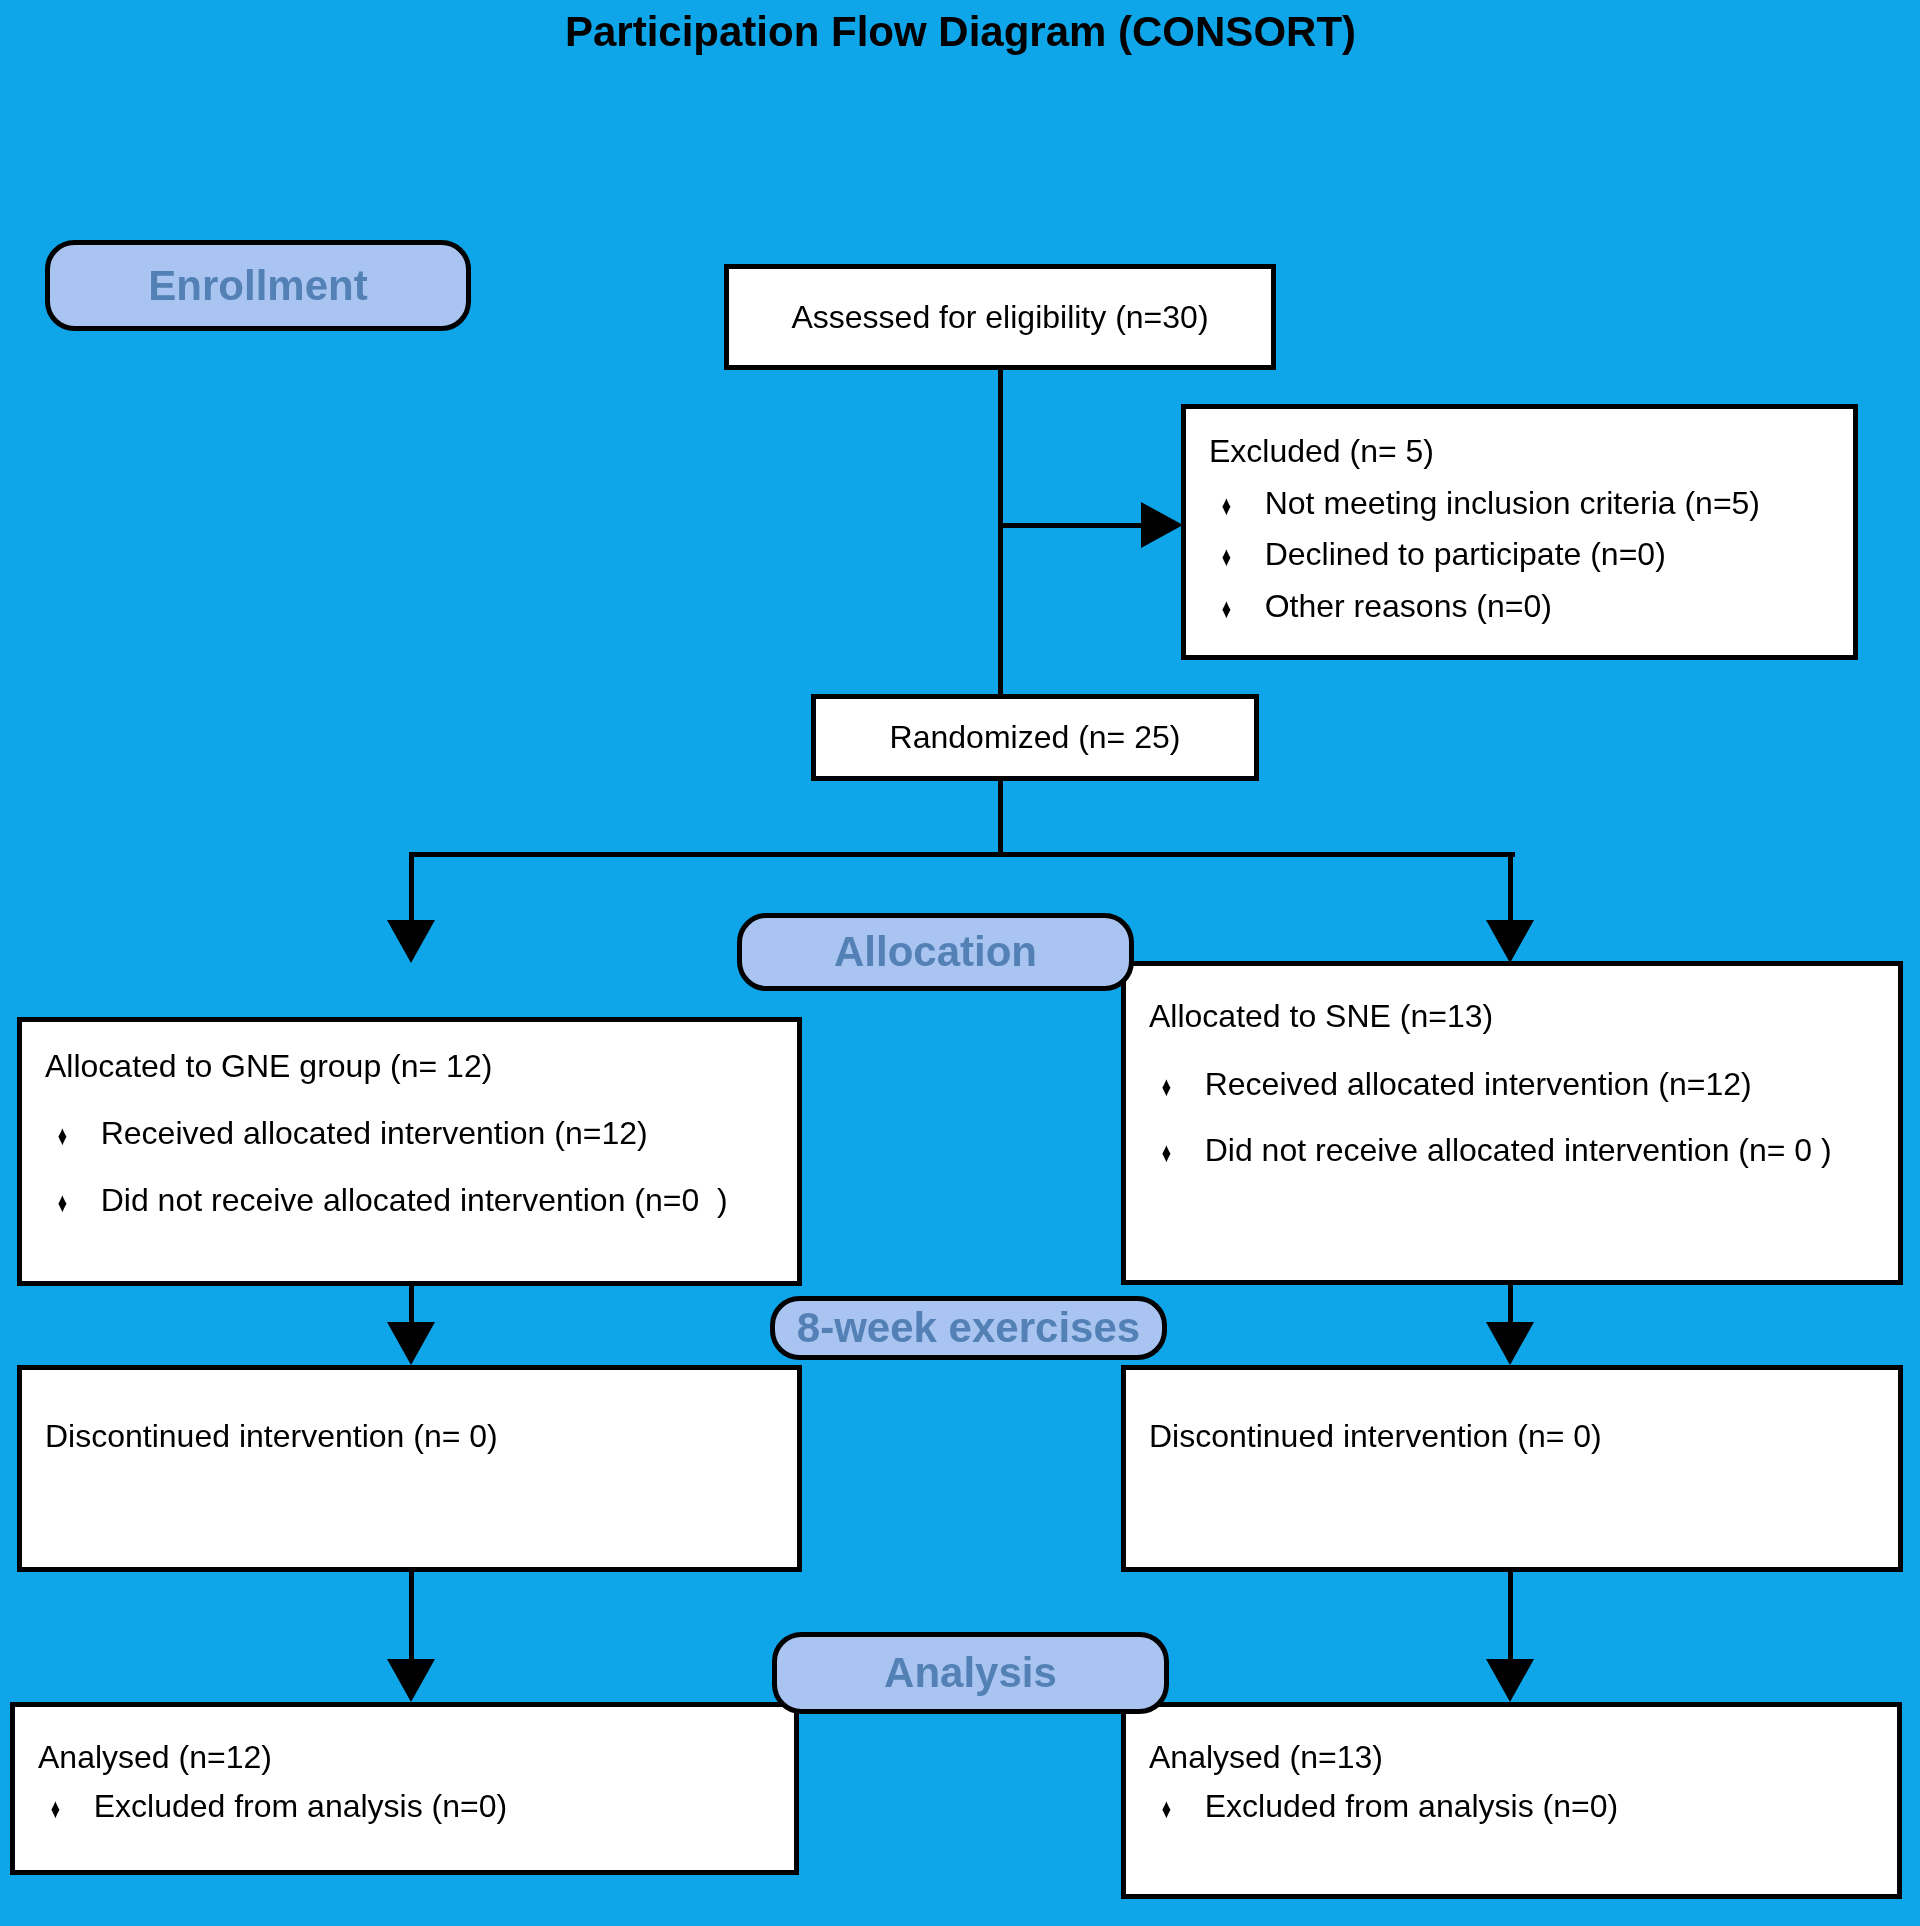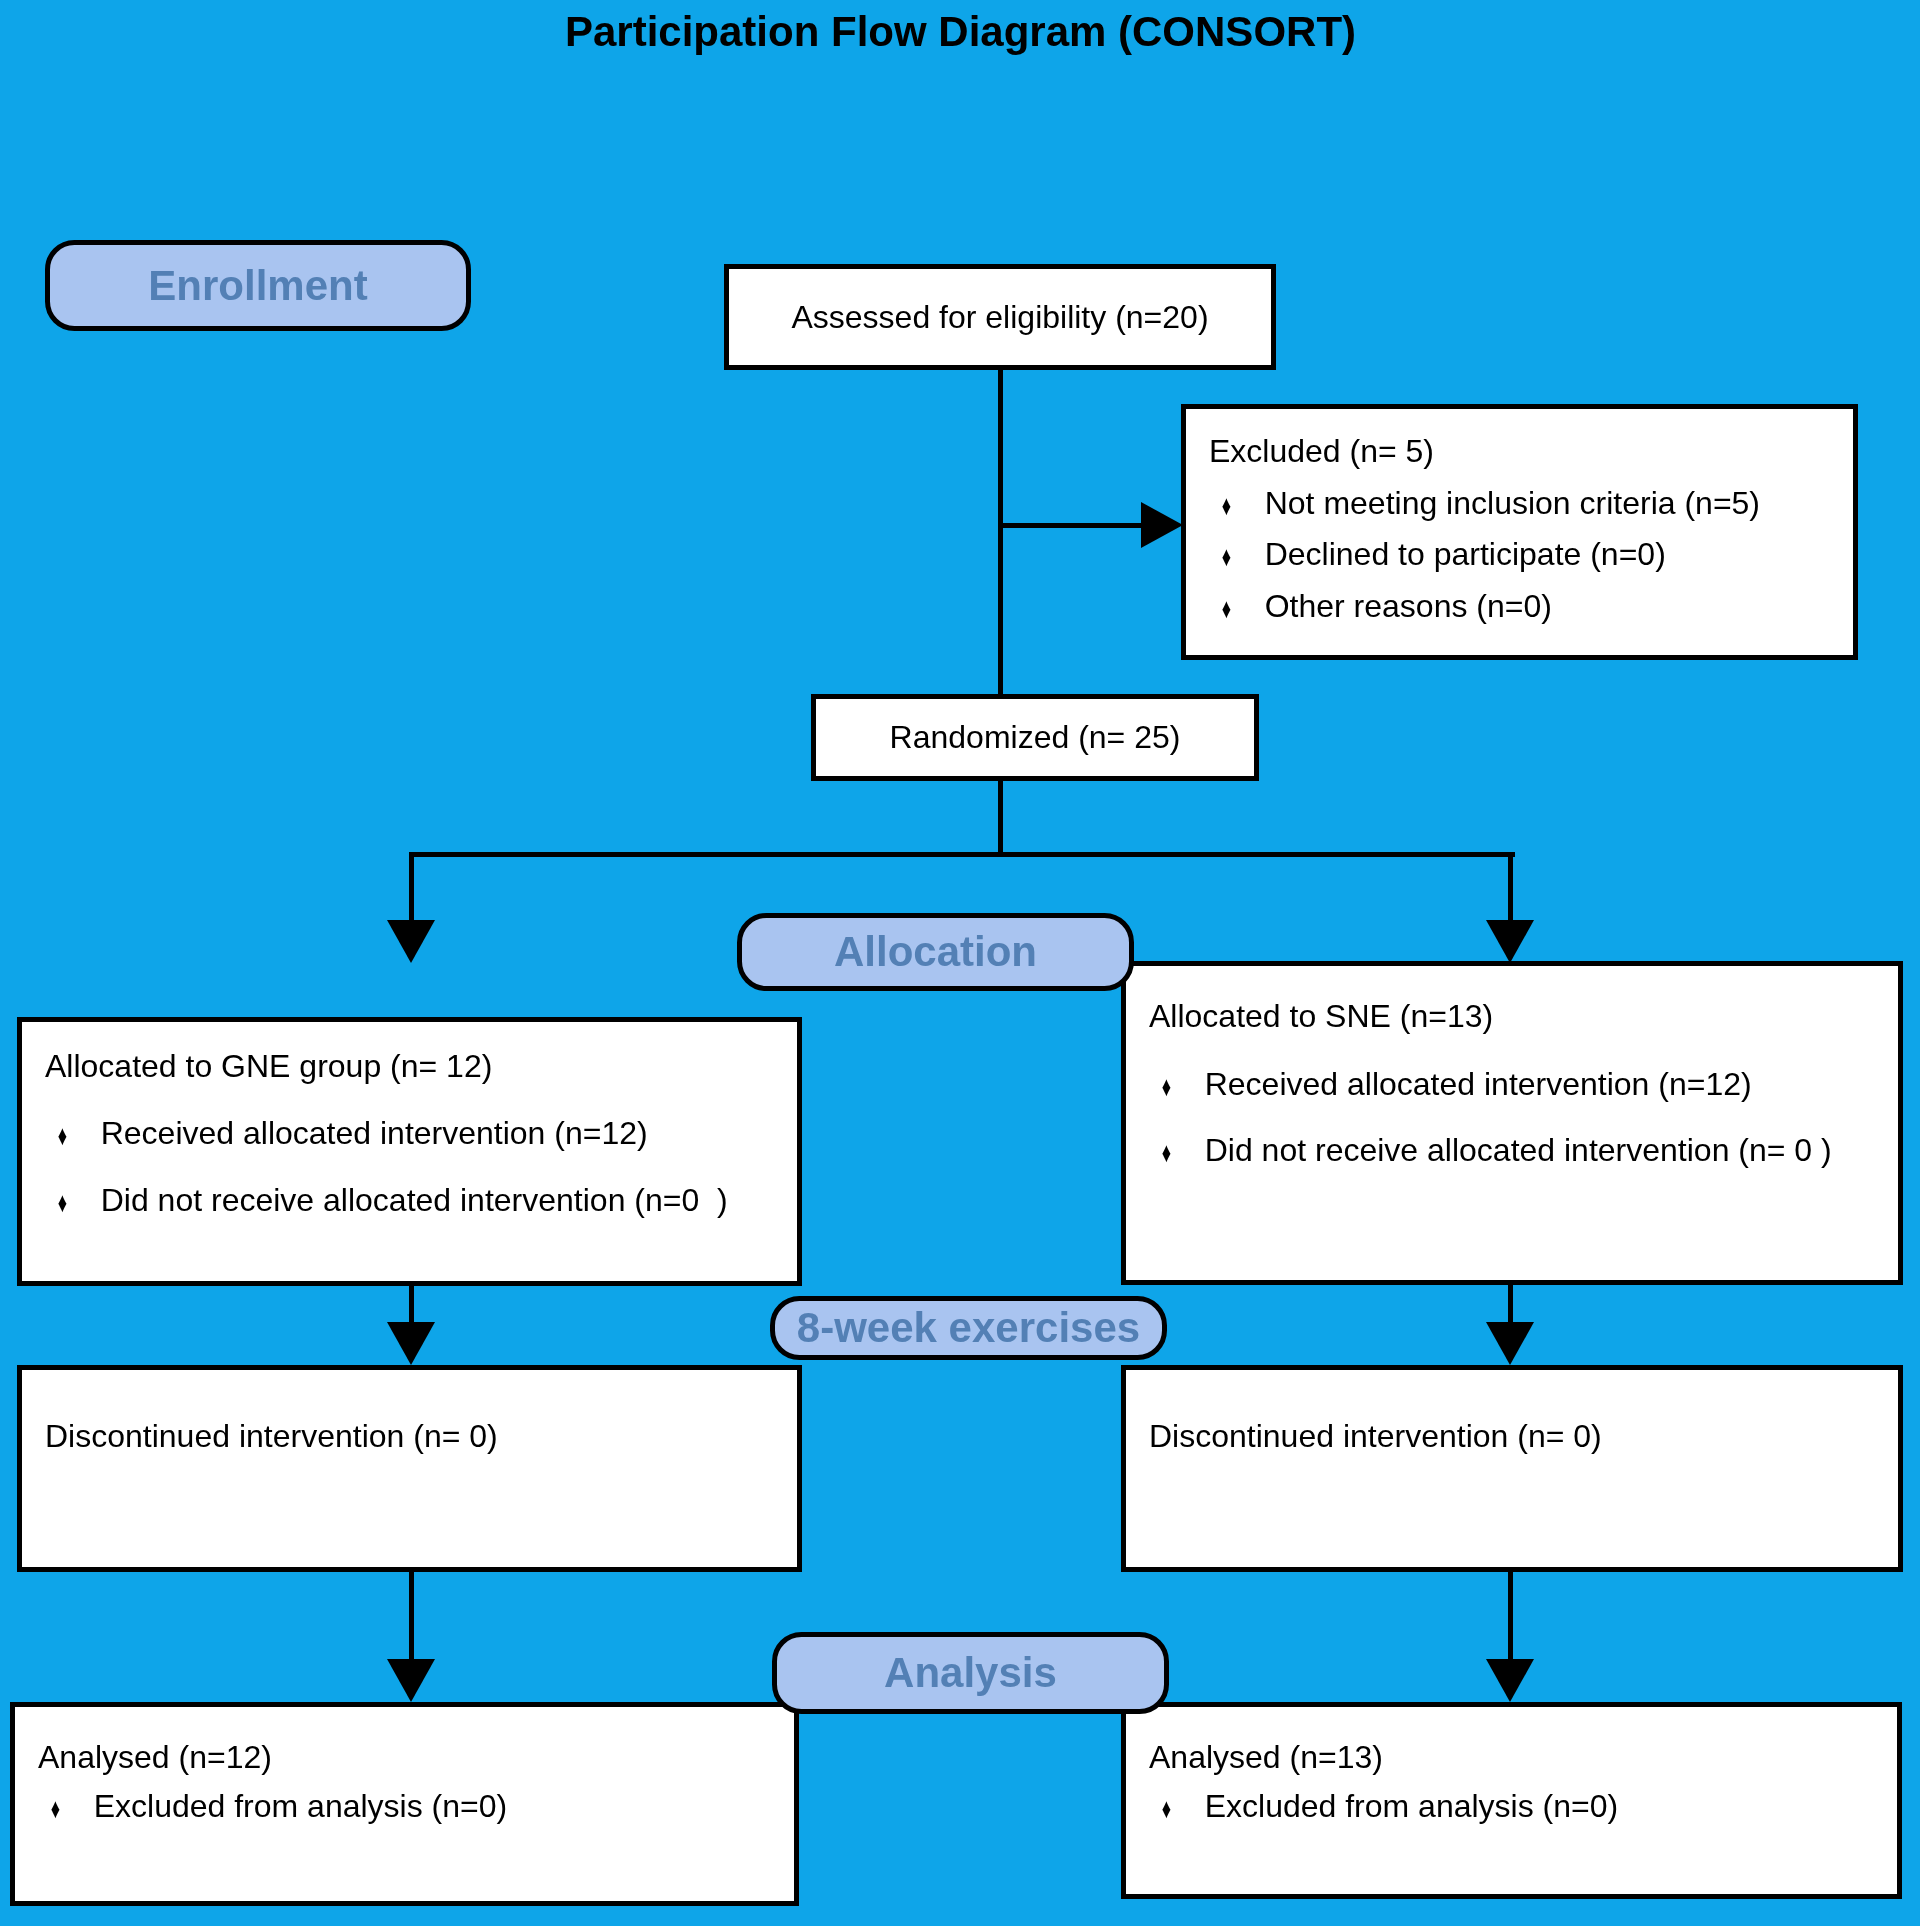--- a/index.html
+++ b/index.html
@@ -71,21 +71,21 @@
   .pill-enrollment{left:45px;top:240px;width:426px;height:91px;}
   .box-assessed{left:724px;top:264px;width:552px;height:106px;}
   .box-excluded{left:1181px;top:404px;width:677px;height:256px;padding:21px 23px;}
   .box-randomized{left:811px;top:694px;width:448px;height:87px;}
   .box-alloc-left{left:17px;top:1017px;width:785px;height:269px;padding:23px 23px;}
   .box-alloc-right{left:1121px;top:961px;width:782px;height:324px;padding:29.4px 23px;}
   .pill-allocation{left:737px;top:913px;width:397px;height:78px;}
   .box-disc-left{left:17px;top:1365px;width:785px;height:207px;padding:45px 23px;}
   .box-disc-right{left:1121px;top:1365px;width:782px;height:207px;padding:45px 23px;}
   .pill-exercises{left:770px;top:1296px;width:397px;height:64px;}
-  .box-analysed-left{left:10px;top:1702px;width:789px;height:204px;padding:29.4px 23px;}
+  .box-analysed-left{left:10px;top:1702px;width:789px;height:173px;padding:29.4px 23px;}
   .box-analysed-right{left:1121px;top:1702px;width:781px;height:197px;padding:29.4px 23px;}
   .pill-analysis{left:772px;top:1632px;width:397px;height:82px;}
 
   .heading-gap{margin-bottom:9.3px;}
   .bullet-gap-sm{margin-top:9.3px;}
   .alloc-heading{margin-bottom:25px;}
   .bullet-gap-lg{margin-top:24.4px;}
   .analysed-heading{margin-bottom:6.7px;}
 </style>
 </head>
@@ -93,21 +93,21 @@
 
 <div class="page">
 
   <div class="title">Participation Flow Diagram (CONSORT)</div>
 
   <div class="pill pill-enrollment">
     <span>Enrollment</span>
   </div>
 
   <div class="box center-box box-assessed">
-    <span class="btext">Assessed for eligibility (n=20)</span>
+    <span class="btext">Assessed for eligibility (n=30)</span>
   </div>
 
   <div class="vline" style="left:998px;top:370px;height:325px;"></div>
 
   <div class="hline" style="left:1000px;top:523px;width:148px;"></div>
   <div class="arrow-right" style="left:1141px;top:502px;"></div>
 
   <div class="box box-excluded">
     <div class="heading-gap btext">Excluded (n= 5)</div>
     <div class="bullet-row bullet-gap-sm">

